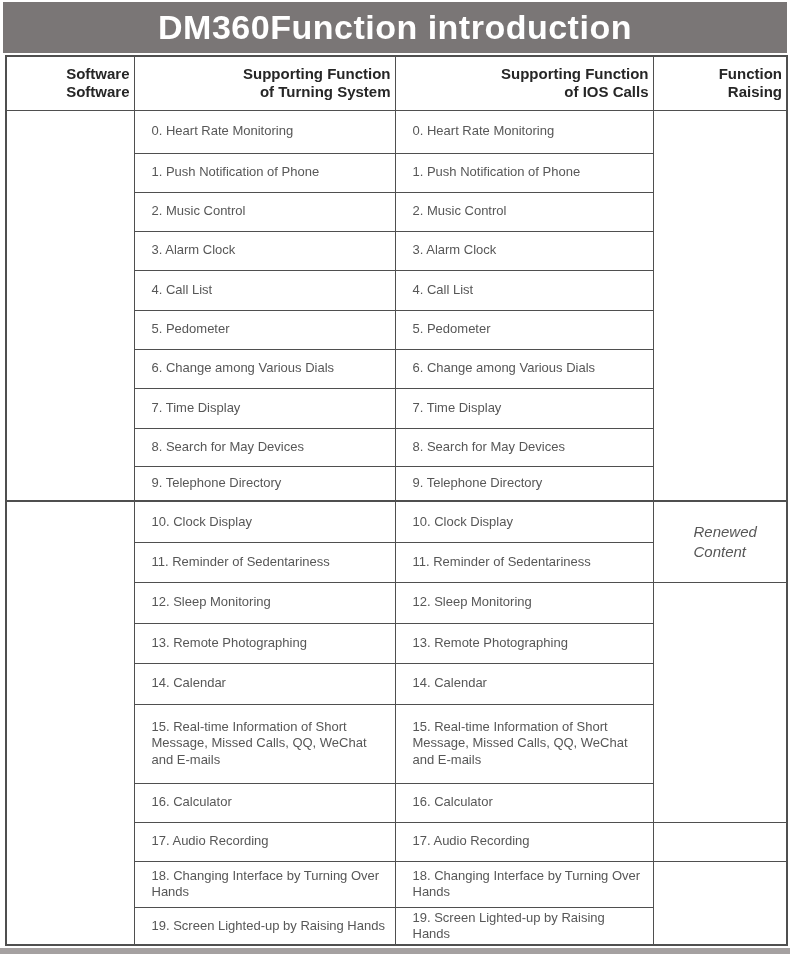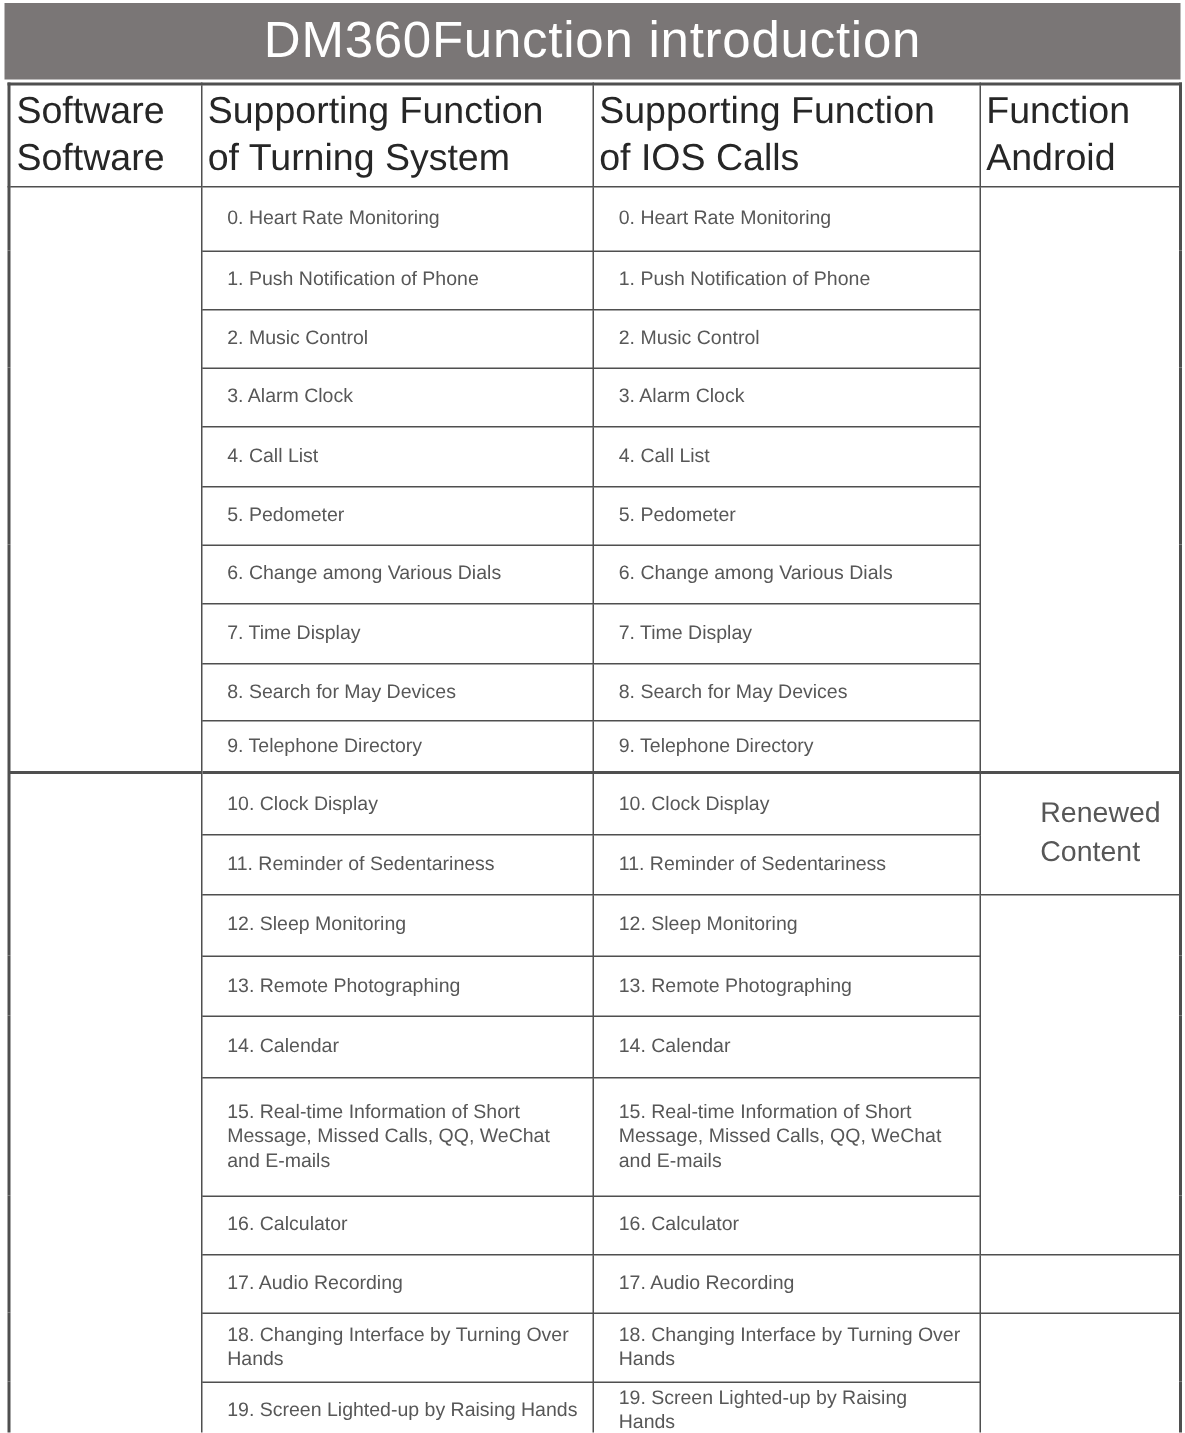--- a/index.html
+++ b/index.html
@@ -15,47 +15,47 @@
   body{
     width:790px;height:955px;background:#ffffff;
     font-family:"Liberation Sans","DejaVu Sans",sans-serif;
     overflow:hidden;
   }
   .title-band{
     margin:2px 3px 0 3px;height:51px;
     background:var(--title-band-bg,#7a7676);
     color:var(--title-text,#ffffff);
     display:flex;align-items:center;justify-content:center;
-    font-size:34px;letter-spacing:0.5px;
+    font-size:34px;letter-spacing:0.5px;font-weight:bold;
   }
   table.spec{
     margin:2px 0 0 5px;width:781px;
     border-collapse:collapse;table-layout:fixed;
     border:2px solid var(--border,#4f4f4f);
   }
   table.spec th, table.spec td{
     border:1px solid var(--border,#4f4f4f);
     overflow:hidden;
   }
   th.col-header{
-    font-size:25px;font-weight:normal;
+    font-size:15px;font-weight:bold;
     color:var(--header-text,#262626);
-    text-align:left;vertical-align:middle;
+    text-align:right;vertical-align:middle;
     line-height:1.25;padding:2px 4px;
   }
   th.col-header span{display:block;}
   td.fn{
     font-size:13px;color:var(--body-text,#575757);
     text-align:left;vertical-align:middle;
     padding:2px 8px 2px 17px;line-height:1.25;
   }
   td.renewed{
-    font-size:19px;color:var(--body-text,#575757);
+    font-size:15px;color:var(--body-text,#575757);
     vertical-align:middle;text-align:left;
-    padding:2px 8px 2px 40px;line-height:1.35;
+    padding:2px 8px 2px 40px;line-height:1.35;font-style:italic;
   }
   td.empty-cell{background:#ffffff;}
   tr.group-start > td{border-top-width:2px;}
   .bottom-strip{
     width:790px;height:6px;margin-top:2px;
     background:var(--bottom-strip,#a5a1a1);
   }
 </style>
 </head>
 <body>
@@ -81,21 +81,21 @@
     <th class="col-header">
       <span>Supporting Function</span>
       <span>of Turning System</span>
     </th>
     <th class="col-header">
       <span>Supporting Function</span>
       <span>of IOS Calls</span>
     </th>
     <th class="col-header">
       <span>Function</span>
-      <span>Android</span>
+      <span>Raising</span>
     </th>
   </tr>
 
   <tr style="height:43px">
     <td class="empty-cell" rowspan="10"></td>
     <td class="fn">0. Heart Rate Monitoring</td>
     <td class="fn">0. Heart Rate Monitoring</td>
     <td class="empty-cell" rowspan="10"></td>
   </tr>
   <tr style="height:39px">

